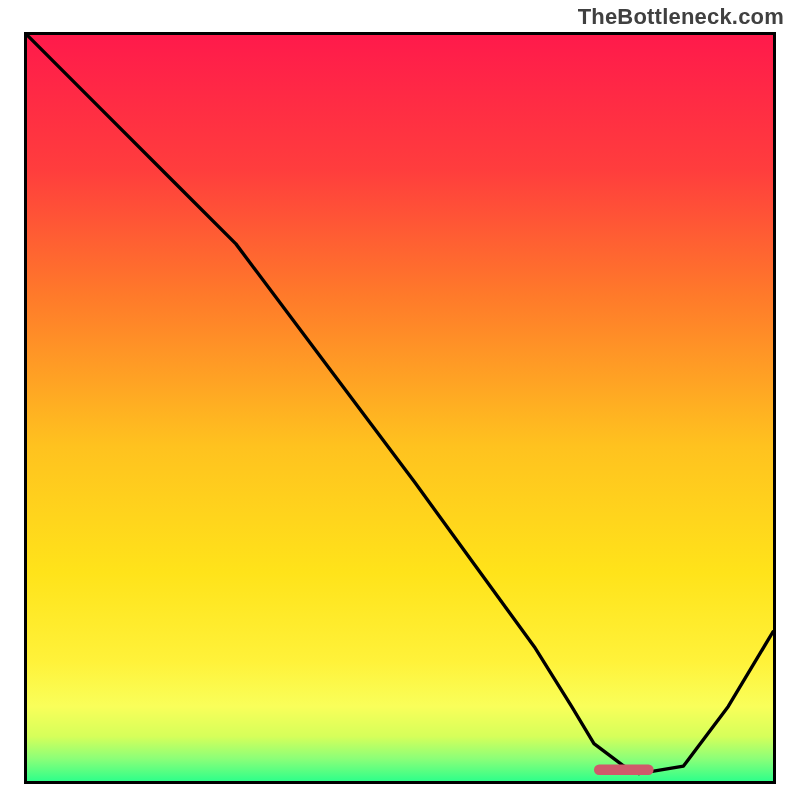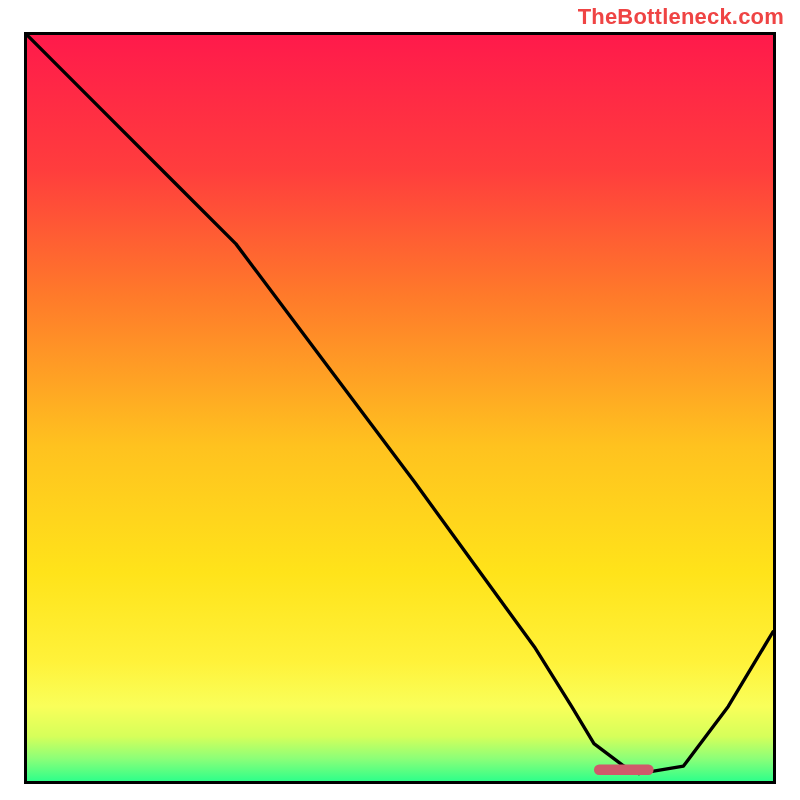--- a/index.html
+++ b/index.html
@@ -15,21 +15,21 @@
     position: relative;
     width: 800px;
     height: 800px;
   }
   .watermark {
     position: absolute;
     top: 4px;
     right: 16px;
     font-size: 22px;
     font-weight: 700;
-    color: #ef4444;
+    color: #404040;
     letter-spacing: 0.2px;
   }
   
   .plot {
     position: absolute;
     left: 24px;
     top: 32px;
     width: 752px;
     height: 752px;
     box-sizing: border-box;

